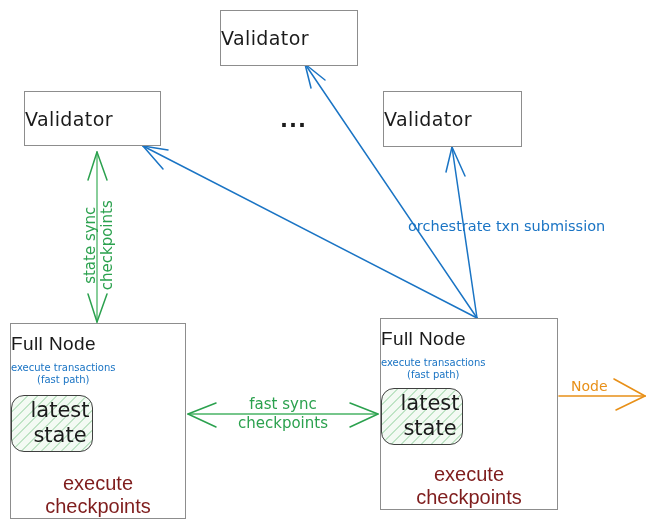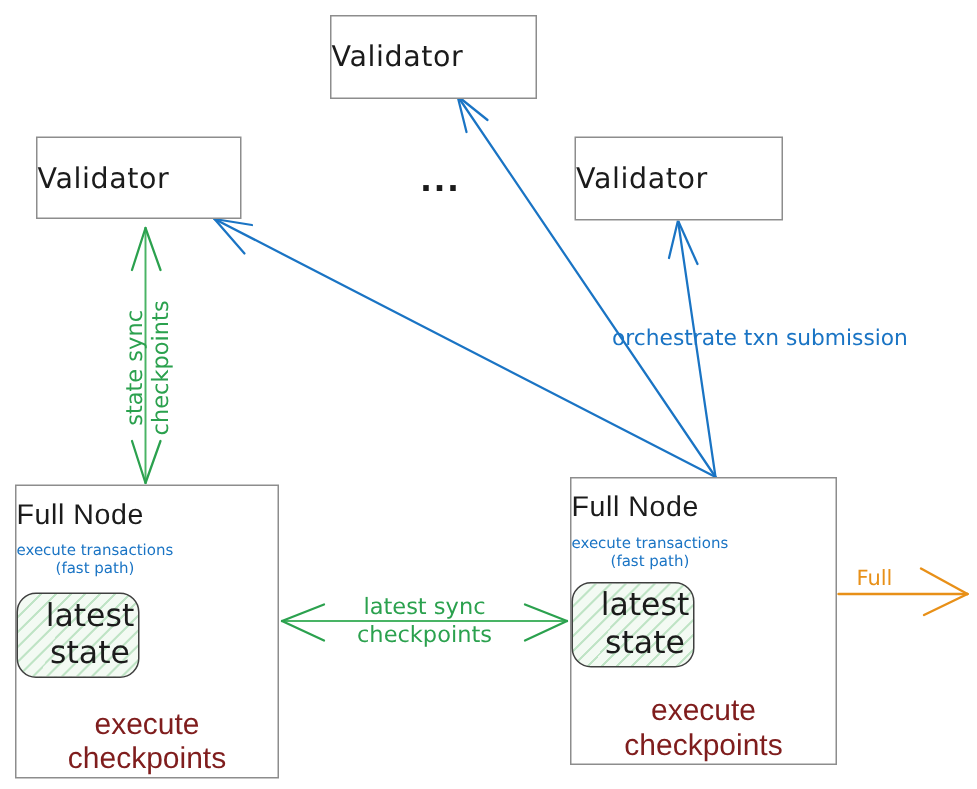--- a/index.html
+++ b/index.html
@@ -200,18 +200,18 @@
     <div class="state-box" style="width:82px; height:60px; margin-top:7px;">latest
 state</div>
     <span class="fullnode-green" style="margin-top:18px;">execute checkpoints</span>
   </div>
 
   <div class="edge-label lbl-blue" style="left:360px; top:218px;margin-left:48px;">orchestrate txn submission</div>
 
   <div class="edge-label lbl-green lbl-vert" style="left:44px; top:228px; width:110px;">state sync
 checkpoints</div>
 
-  <div class="edge-label lbl-green" style="left:222px; top:395px; width:122px;">latest sync
+  <div class="edge-label lbl-green" style="left:222px; top:395px; width:122px;">fast sync
 checkpoints</div>
 
-  <div class="edge-label lbl-orange" style="left:571px; top:378px;">Full</div>
+  <div class="edge-label lbl-orange" style="left:571px; top:378px;">Node</div>
 
 </div>
 
 </body></html>

